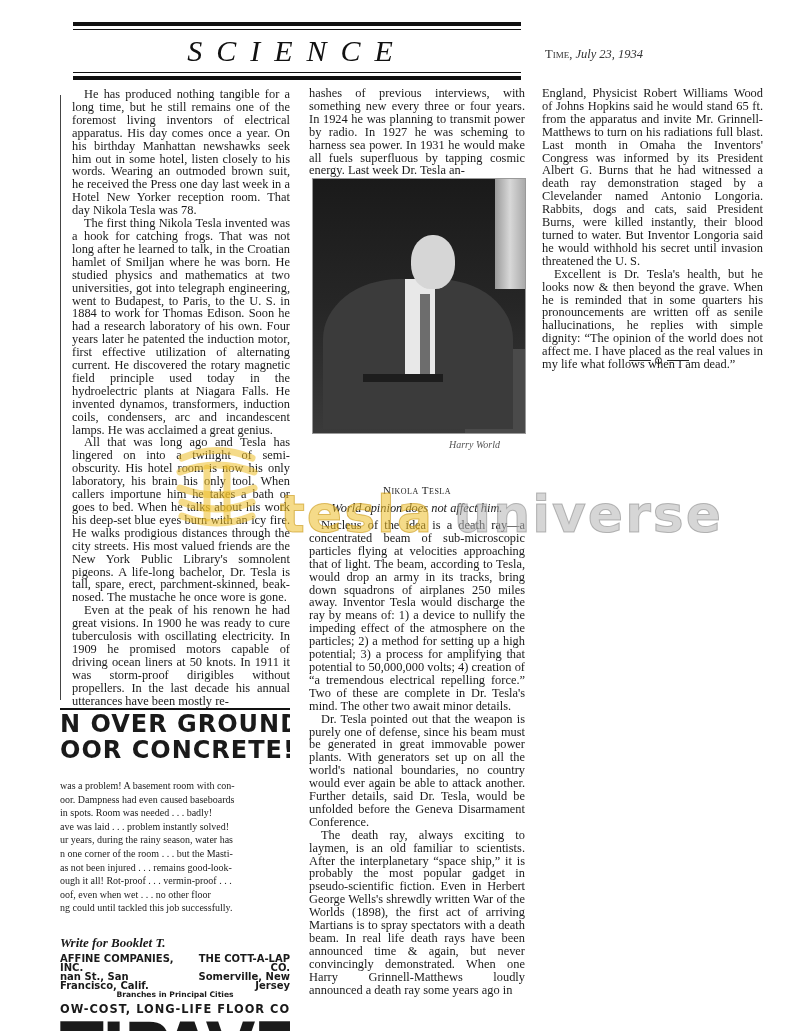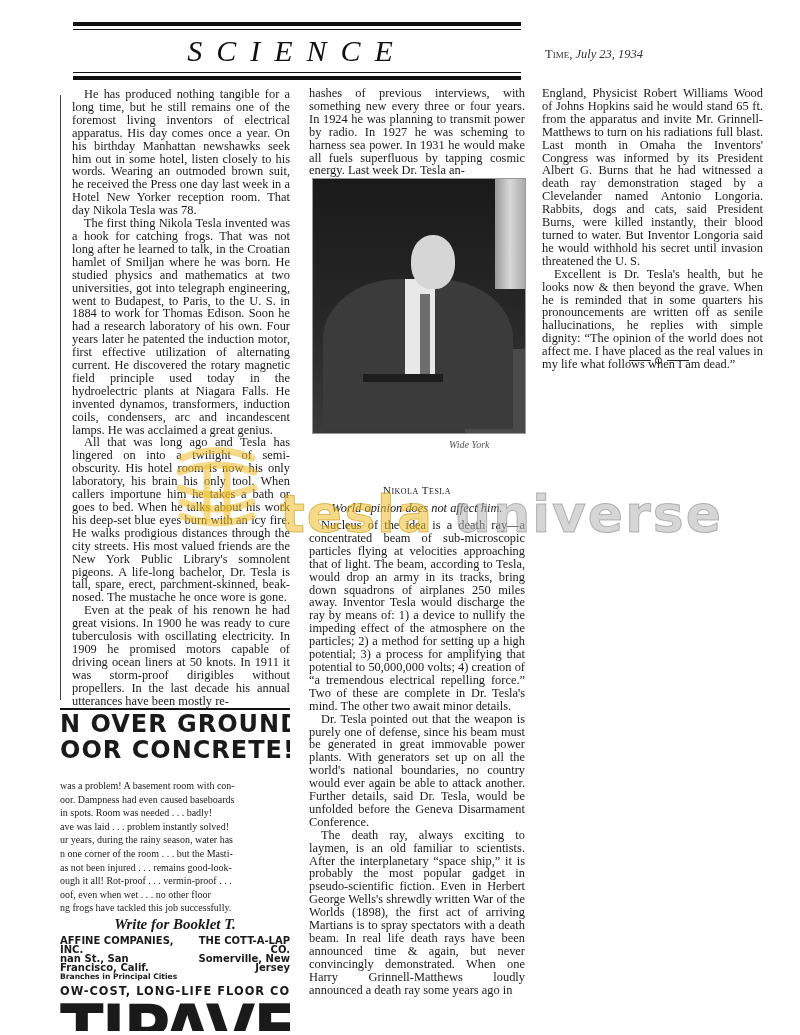--- a/index.html
+++ b/index.html
@@ -37,23 +37,23 @@
   .col-mid-lower p.noindent { text-indent: 0; }
   .end-mark { position: absolute; left: 612px; top: 357px; width: 60px; height: 8px; }
   .end-mark .line { position: absolute; top: 3px; height: 1px; width: 22px; background: #222; }
   .end-mark .l1 { left: 0; }
   .end-mark .l2 { right: 0; }
   .end-mark .dot { position: absolute; left: 26px; top: 0; width: 7px; height: 7px; border-radius: 50%; border: 1px solid #222; box-sizing: border-box; }
   .ad-rule { position: absolute; left: 43px; top: 708px; width: 230px; height: 2px; background: #111; }
   .ad { position: absolute; left: 43px; top: 711px; width: 230px; height: 320px; overflow: hidden; }
   .ad-head { font-family: "DejaVu Sans", sans-serif; font-weight: bold; font-size: 24px; line-height: 26px; letter-spacing: 1px; white-space: nowrap; margin-left: 0; }
   .ad-body { font-family: Liberation Serif, serif; font-size: 10px; line-height: 13.6px; margin-top: 16px; white-space: nowrap; }
-  .ad-booklet { font-size: 15px; font-style: italic; font-weight: bold; text-align: center; margin-top: 1px; }
+  .ad-booklet { font-size: 13px; font-style: italic; font-weight: bold; text-align: left; margin-top: 20px; }
   .ad-companies { display: flex; justify-content: space-between; font-family: "DejaVu Sans", sans-serif; font-size: 10px; line-height: 9px; margin-top: 3px; font-weight: bold; }
-  .ad-branches { font-family: "DejaVu Sans", sans-serif; font-size: 7.6px; text-align: left; font-weight: bold; }
+  .ad-branches { font-family: "DejaVu Sans", sans-serif; font-size: 7.6px; text-align: center; font-weight: bold; }
   .ad-slogan { font-family: "DejaVu Sans", sans-serif; font-size: 11.4px; font-weight: bold; letter-spacing: 1px; margin-top: 3px; white-space: nowrap; }
   .ad-brand { font-family: "DejaVu Sans", sans-serif; font-weight: bold; font-size: 64px; line-height: 60px; letter-spacing: -2px; margin-top: 0px; white-space: nowrap; transform: scaleY(1.05); transform-origin: top left; }
   .watermark { position: absolute; left: 145px; top: 478px; width: 570px; height: 70px; pointer-events: none; }
   .wm-logo { position: absolute; left: 10px; top: -40px; width: 90px; height: 100px; }
   .wm-text { position: absolute; left: 118px; top: 8px; font-family: "DejaVu Sans", sans-serif; font-size: 52px; font-weight: bold; letter-spacing: 2px; line-height: 56px; white-space: nowrap; }
   .wm-text .a { color: rgba(236, 190, 40, 0.55); -webkit-text-stroke: 1px rgba(200,150,20,0.6); }
   .wm-text .b { color: rgba(180, 180, 180, 0.55); -webkit-text-stroke: 1px rgba(140,140,140,0.6); }
 </style>
 </head>
 <body>
@@ -87,21 +87,21 @@
   <div class="photo">
     <div class="bg"></div>
     <div class="curtain"></div>
     <div class="table"></div>
     <div class="body"></div>
     <div class="shirt"></div>
     <div class="tie"></div>
     <div class="belt"></div>
     <div class="head"></div>
   </div>
-  <div class="credit">Wide York</div>
+  <div class="credit">Harry World</div>
   <div class="photo-caption">Nikola Tesla</div>
   <div class="photo-subcaption">World opinion does not affect him.</div>
 
   <div class="col-mid-lower">
     <p>Nucleus of the idea is a death ray—a concentrated beam of sub-microscopic particles flying at velocities approaching that of light. The beam, according to Tesla, would drop an army in its tracks, bring down squadrons of airplanes 250 miles away. Inventor Tesla would discharge the ray by means of: 1) a device to nullify the impeding effect of the atmosphere on the particles; 2) a method for setting up a high potential; 3) a process for amplifying that potential to 50,000,000 volts; 4) creation of “a tremendous electrical repelling force.” Two of these are complete in Dr. Tesla's mind. The other two await minor details.</p>
     <p>Dr. Tesla pointed out that the weapon is purely one of defense, since his beam must be generated in great immovable power plants. With generators set up on all the world's national boundaries, no country would ever again be able to attack another. Further details, said Dr. Tesla, would be unfolded before the Geneva Disarmament Conference.</p>
     <p>The death ray, always exciting to laymen, is an old familiar to scientists. After the interplanetary “space ship,” it is probably the most popular gadget in pseudo-scientific fiction. Even in Herbert George Wells's shrewdly written War of the Worlds (1898), the first act of arriving Martians is to spray spectators with a death beam. In real life death rays have been announced time &amp; again, but never convincingly demonstrated. When one Harry Grinnell-Matthews loudly announced a death ray some years ago in</p>
   </div>
 
   <div class="col col-right">
@@ -122,21 +122,21 @@
     <div class="ad-body">
       <div>was a problem! A basement room with con-</div>
       <div>oor. Dampness had even caused baseboards</div>
       <div> in spots. Room was needed . . . badly!</div>
       <div>ave was laid . . . problem instantly solved!</div>
       <div>ur years, during the rainy season, water has</div>
       <div>n one corner of the room . . . but the Masti-</div>
       <div>as not been injured . . . remains good-look-</div>
       <div>ough it all! Rot-proof . . . vermin-proof . . .</div>
       <div>oof, even when wet . . . no other floor</div>
-      <div>ng frogs have tackled this job successfully.</div>
+      <div>ng could until tackled this job successfully.</div>
     </div>
     <div class="ad-booklet">Write for Booklet T.</div>
     <div class="ad-companies">
       <div>
         <div>AFFINE COMPANIES, INC.</div>
         <div>nan St., San Francisco, Calif.</div>
       </div>
       <div style="text-align:right;">
         <div>THE COTT-A-LAP CO.</div>
         <div>Somerville, New Jersey</div>

